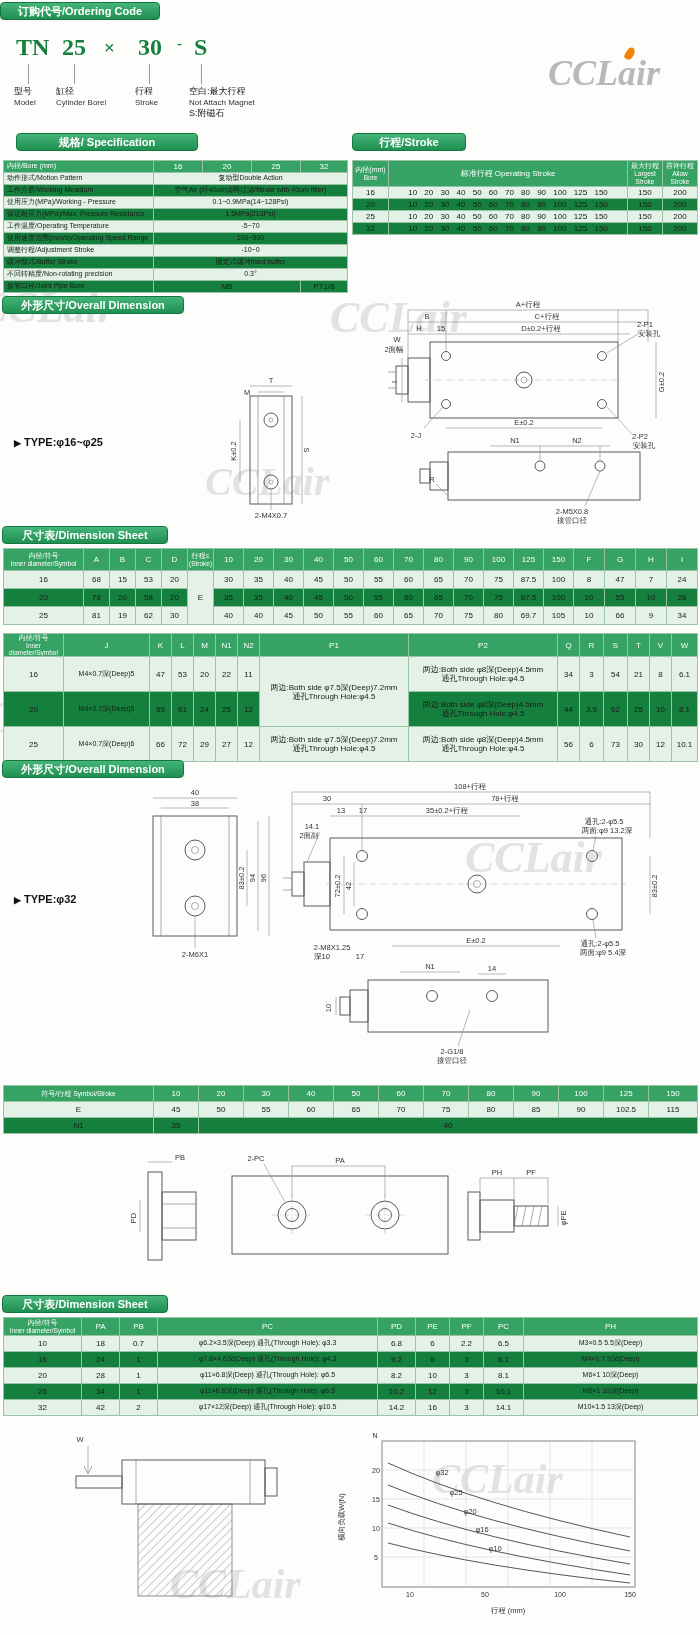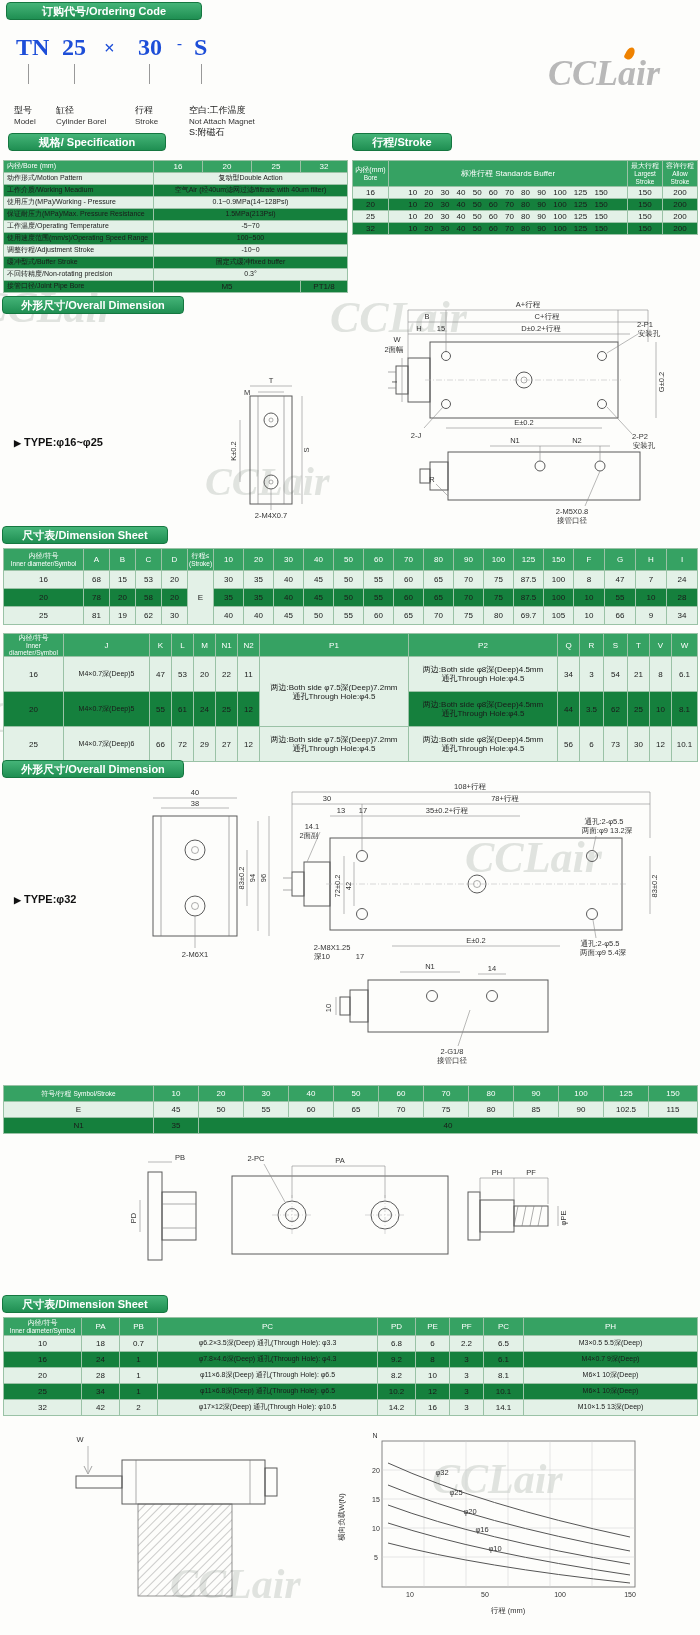--- a/index.html
+++ b/index.html
@@ -8,23 +8,23 @@
   .abs{position:absolute;}
   .secbar{position:absolute;height:18px;background:linear-gradient(180deg,#45b478,#1f8f52);border:1px solid #157740;
           border-radius:4px;color:#fff;font-size:11px;font-weight:bold;line-height:16px;text-align:center;z-index:3;}
   
   .wm{position:absolute;font-family:"Liberation Serif",serif;font-style:italic;font-weight:bold;
       color:#b8b8b8;z-index:0;white-space:nowrap;}
   .wm.faint{color:rgba(150,160,150,0.28);}
   .flame{position:absolute;right:26px;top:-5px;width:8px;height:13px;background:#ef8200;
          border-radius:50% 50% 50% 2px;transform:rotate(28deg);}
   
-  .code{position:absolute;top:0;font-family:"Liberation Serif",serif;font-weight:bold;font-size:24px;color:#1d4ed8;}
+  .code{position:absolute;top:0;font-family:"Liberation Serif",serif;font-weight:bold;font-size:24px;color:#15803d;}
   .vline{position:absolute;top:30px;height:20px;border-left:1px solid #999;}
-  .leg{position:absolute;font-size:9px;color:#222;line-height:1.3;margin-top:19px;}
+  .leg{position:absolute;font-size:9px;color:#222;line-height:1.3;}
   .legen{font-size:8px;color:#333;}
   
   table.dt{border-collapse:collapse;table-layout:fixed;position:absolute;background:#15803d;z-index:2;}
   .dt td{border:1px solid #9ac2a6;font-size:8px;text-align:center;vertical-align:middle;color:#1a1a1a;
          padding:0 1px;line-height:1.15;overflow:hidden;}
   .dt .hd{background:#36a263;color:#fff;}
   .dt tr.alt td{background:#e3f1e7;}
   .dt td.white{background:#fff;}
   .dt .lbl{text-align:left;font-size:7px;padding-left:3px;white-space:nowrap;}
   .dt .en{font-size:6.5px;line-height:1.1;}
@@ -54,23 +54,23 @@
 
   <div class="wm faint" style="left:-22px;top:282px;font-size:44px"><span>CCLair</span></div>
   <div class="wm faint" style="left:330px;top:292px;font-size:44px"><span>CCLair</span></div>
   <div class="wm faint" style="left:205px;top:458px;font-size:40px"><span>CCLair</span></div>
   <div class="wm faint" style="left:-15px;top:692px;font-size:44px"><span>CCLair</span></div>
   <div class="wm faint" style="left:465px;top:832px;font-size:44px"><span>CCLair</span></div>
   <div class="wm faint" style="left:432px;top:1455px;font-size:42px"><span>CCLair</span></div>
   <div class="wm faint" style="left:170px;top:1560px;font-size:42px"><span>CCLair</span></div>
   <div class="wm" style="left:548px;top:52px;font-size:36px"><span>CCLair</span><span class="flame"></span></div>
 
-  <div class="secbar" style="left:6px;top:2px;width:196px">订购代号/Ordering Code</div>
-  <div class="secbar" style="left:8px;top:133px;width:158px">规格/ Specification</div>
-  <div class="secbar" style="left:352px;top:133px;width:100px">行程/Stroke</div>
+  <div class="secbar" style="left:0;top:2px;width:160px">订购代号/Ordering Code</div>
+  <div class="secbar" style="left:16px;top:133px;width:182px">规格/ Specification</div>
+  <div class="secbar" style="left:352px;top:133px;width:114px">行程/Stroke</div>
   <div class="secbar" style="left:2px;top:296px;width:182px">外形尺寸/Overall Dimension</div>
   <div class="secbar" style="left:2px;top:526px;width:166px">尺寸表/Dimension Sheet</div>
   <div class="secbar" style="left:2px;top:760px;width:182px">外形尺寸/Overall Dimension</div>
   <div class="secbar" style="left:2px;top:1295px;width:166px">尺寸表/Dimension Sheet</div>
 
   <div class="abs" style="left:12px;top:34px;width:340px;height:100px;z-index:2">
     <span class="code" style="left:4px">TN</span>
     <span class="code" style="left:50px">25</span>
     <span class="code" style="left:92px;font-size:19px;top:3px">×</span>
     <span class="code" style="left:126px">30</span>
@@ -86,21 +86,21 @@
     </div>
     <div class="leg" style="left:44px;top:52px">
       <div>缸径</div>
       <div class="legen">Cylinder Borel</div>
     </div>
     <div class="leg" style="left:123px;top:52px">
       <div>行程</div>
       <div class="legen">Stroke</div>
     </div>
     <div class="leg" style="left:177px;top:52px">
-      <div>空白:工作温度</div>
+      <div>空白:最大行程</div>
       <div class="legen">Not Attach Magnet</div>
       <div>S:附磁石</div>
     </div>
   </div>
 
   <table class="dt" style="left:3px;top:160px;width:344px">
     <colgroup>
         <col style="width:150px">
         <col style="width:49px">
         <col style="width:49px">
@@ -165,21 +165,21 @@
         <col style="width:239px">
         <col style="width:35px">
         <col style="width:35px">
       </colgroup>
     <tbody>
         <tr class="rh26">
       <td class="hd">
             <div class="sm">内径(mm)</div>
             <div class="en">Bore</div>
           </td>
-      <td class="hd">标准行程 Standards Buffer</td>
+      <td class="hd">标准行程 Operating Stroke</td>
       <td class="hd">
             <div class="sm">最大行程</div>
             <div class="en">Largest Stroke</div>
           </td>
       <td class="hd">
             <div class="sm">容许行程</div>
             <div class="en">Allow Stroke</div>
           </td>
     </tr>
     <tr class="rh12 alt">

